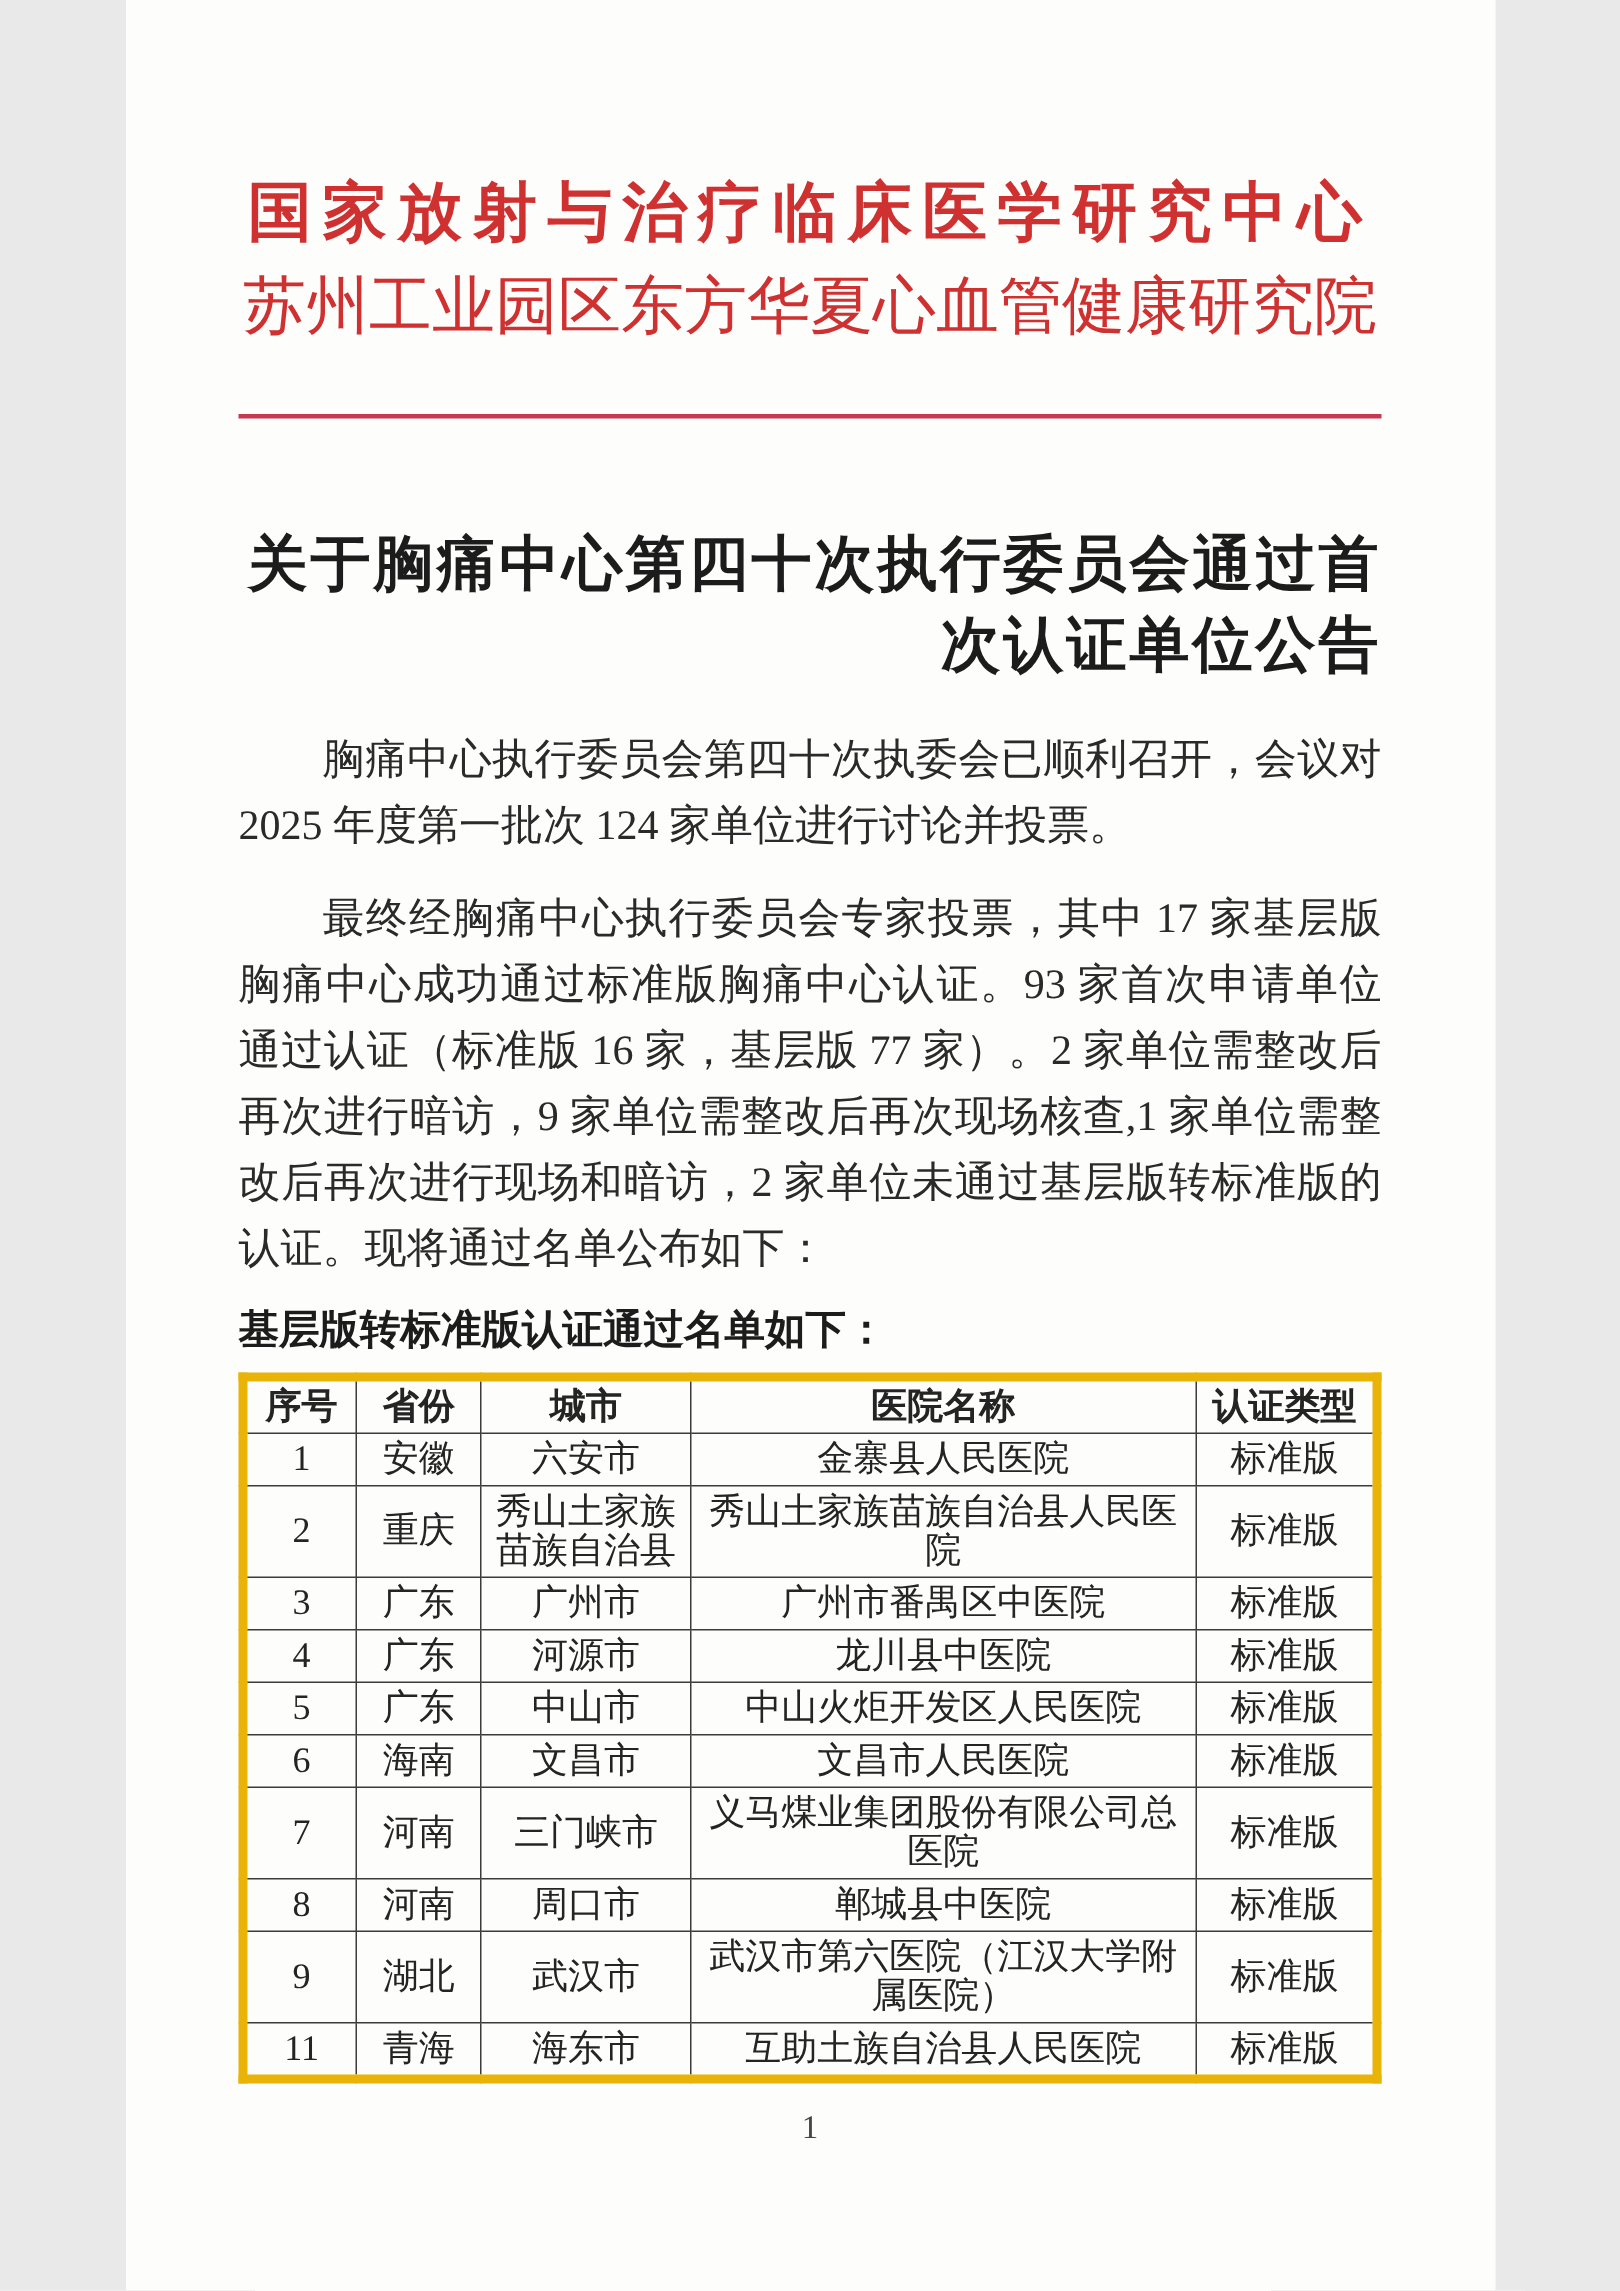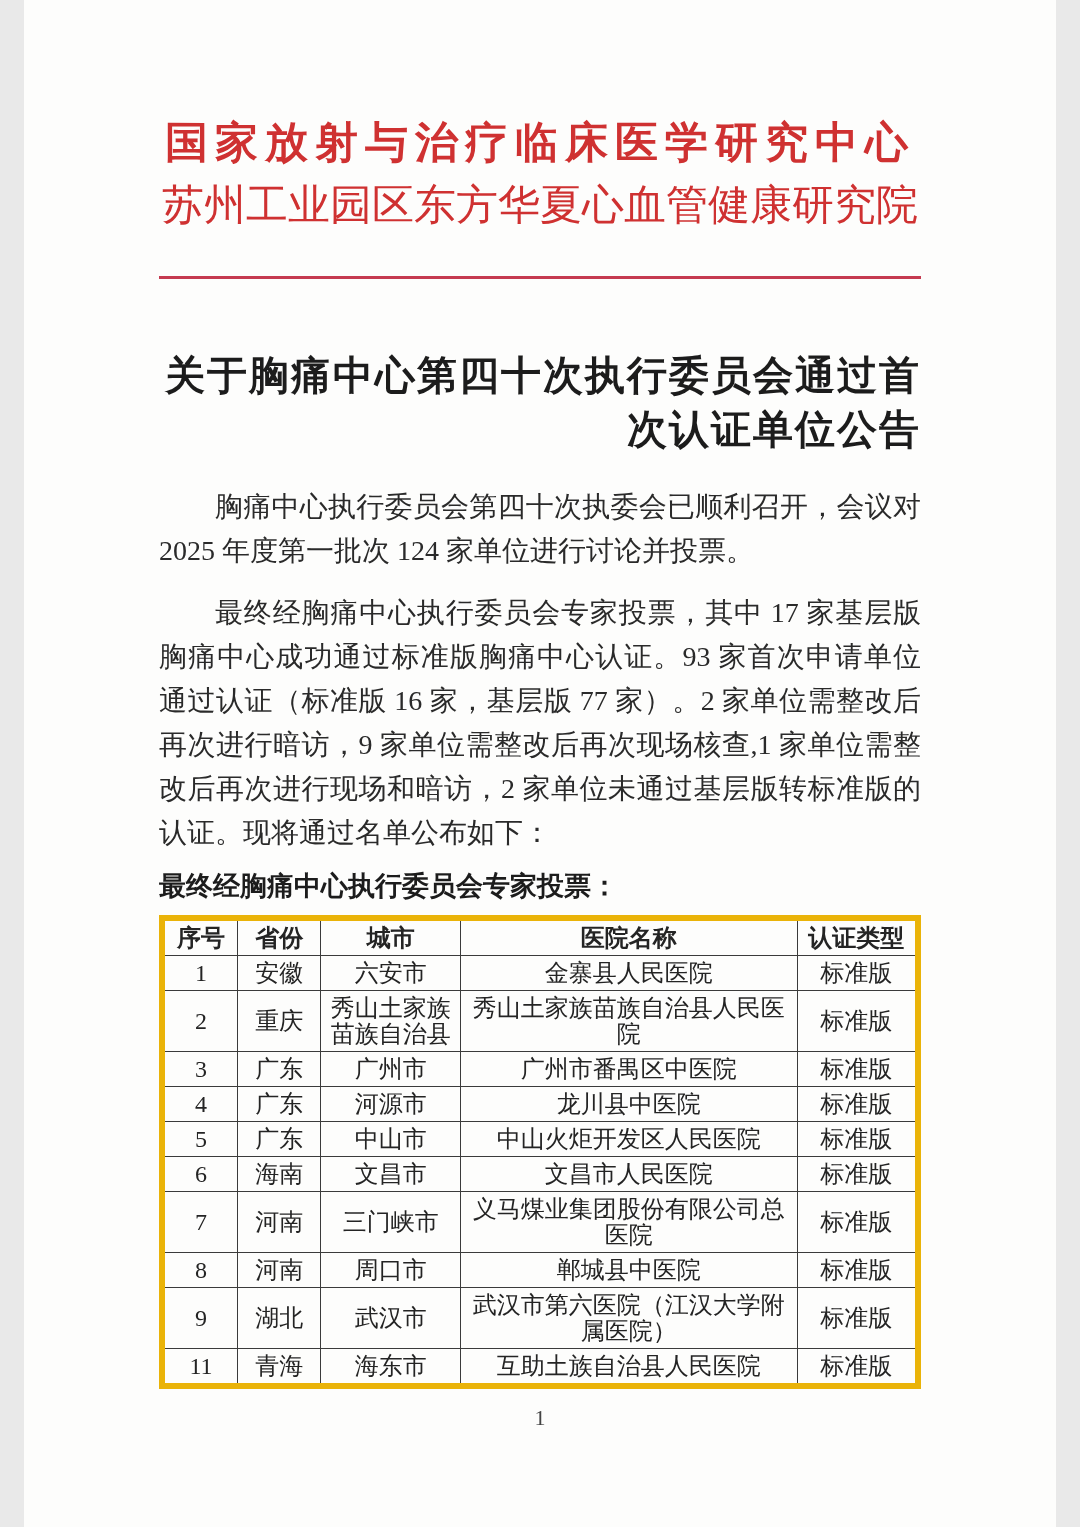--- a/index.html
+++ b/index.html
@@ -1,19 +1,19 @@
 <!DOCTYPE html>
 <html><head>
 <meta charset="utf-8">
 <style>
   * { margin: 0; padding: 0; box-sizing: border-box; }
   html, body { background: #e9e9e9; }
   .page {
     position: relative;
-    width: 1032px;
+    width: 913px;
     height: 1527px;
     margin: 0 auto;
     background: #fdfdfc;
     overflow: hidden;
     font-family: "Liberation Serif", "DejaVu Serif", serif;
     color: #222;
   }
   .content {
     width: 762px;
     margin: 0 auto;
@@ -103,21 +103,21 @@
     <div class="org-line1" style="color: rgb(207, 49, 49);">国家放射与治疗临床医学研究中心</div>
     <div class="org-line2" style="color: rgb(207, 49, 49);">苏州工业园区东方华夏心血管健康研究院</div>
 
     <hr class="red-rule" style="background: rgb(197, 58, 80);">
 
     <h1 class="doc-title">关于胸痛中心第四十次执行委员会通过首次认证单位公告</h1>
 
     <p class="para para-1">胸痛中心执行委员会第四十次执委会已顺利召开，会议对 2025 年度第一批次 124 家单位进行讨论并投票。</p>
     <p class="para para-2">最终经胸痛中心执行委员会专家投票，其中 17 家基层版胸痛中心成功通过标准版胸痛中心认证。93 家首次申请单位通过认证（标准版 16 家，基层版 77 家）。2 家单位需整改后再次进行暗访，9 家单位需整改后再次现场核查,1 家单位需整改后再次进行现场和暗访，2 家单位未通过基层版转标准版的认证。现将通过名单公布如下：</p>
 
-    <div class="list-heading">最终经胸痛中心执行委员会专家投票：</div>
+    <div class="list-heading">基层版转标准版认证通过名单如下：</div>
 
     <table class="cert-table">
       <colgroup>
         <col class="col-no">
           <col class="col-prov">
           <col class="col-city">
           <col class="col-hosp">
           <col class="col-type">
       </colgroup>
       <thead>

